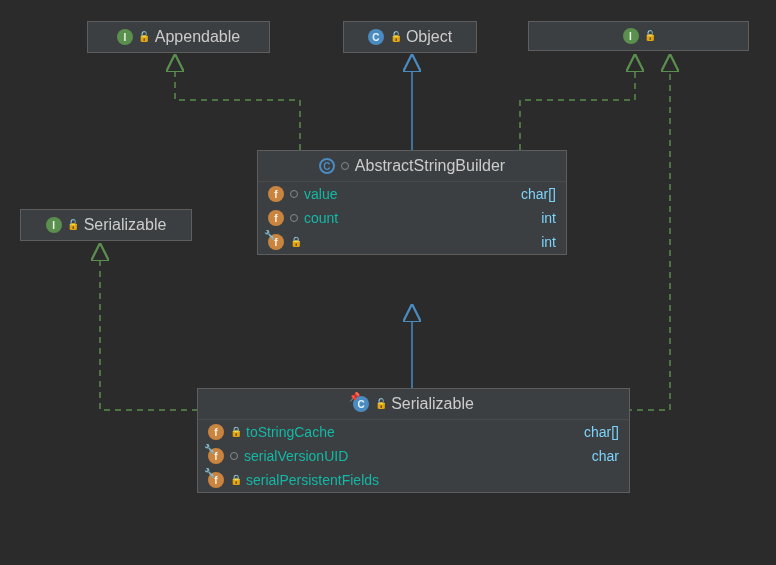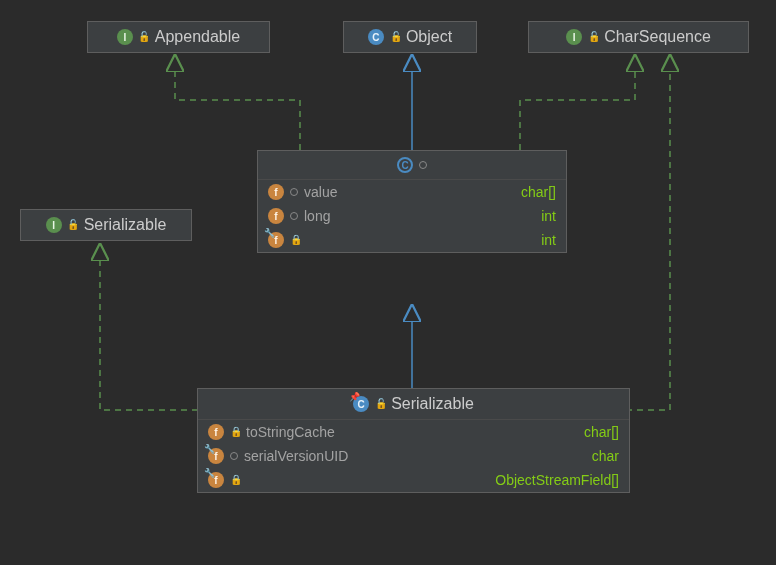--- a/index.html
+++ b/index.html
@@ -39,25 +39,25 @@
   .node.simple .title { border-bottom: none; }
   .node .fields { padding: 0; }
   .node .row {
     display: flex;
     align-items: center;
     padding: 4px 10px;
     gap: 6px;
   }
   .node .row .fname {
     flex: 0 0 auto;
-    color: #a3a3a3;
+    color: #14b8a6;
   }
   .node .row .spacer { flex: 1 1 auto; }
   .node .row .ftype {
-    color: #84cc16;
+    color: #7dd3fc;
     text-align: right;
     white-space: nowrap;
   }
   
   .pill {
     width: 16px; height: 16px;
     border-radius: 50%;
     display: inline-flex;
     align-items: center;
     justify-content: center;
@@ -145,49 +145,49 @@
     <span class="pill class">C</span>
     <span class="unlock">🔓</span>
     <span>Object</span>
   </div>
 </div>
 
 <div class="node simple" style="left:528px; top:21px; width:221px;">
   <div class="title">
     <span class="pill iface">I</span>
     <span class="unlock">🔓</span>
-    <span>CharSequence</span>
   </div>
 </div>
 
 <div class="node simple" style="left:20px; top:209px; width:172px;">
   <div class="title">
     <span class="pill iface">I</span>
     <span class="unlock">🔓</span>
     <span>Serializable</span>
   </div>
 </div>
 
 <div class="node" style="left:257px; top:150px; width:310px;">
   <div class="title">
     <span class="abs-ring">C</span>
     <span class="dot"></span>
+    <span>AbstractStringBuilder</span>
   </div>
   <div class="fields">
     <div class="row">
       <span class="pill field">f</span>
       <span class="dot"></span>
       <span class="fname">value</span>
       <span class="spacer"></span>
       <span class="ftype">char[]</span>
     </div>
     <div class="row">
       <span class="pill field">f</span>
       <span class="dot"></span>
-      <span class="fname">long</span>
+      <span class="fname">count</span>
       <span class="spacer"></span>
       <span class="ftype">int</span>
     </div>
     <div class="row">
       <span class="pill field"><span class="wrench">🔧</span>f</span>
       <span class="lock">🔒</span>
       <span class="spacer"></span>
       <span class="ftype">int</span>
     </div>
   </div>
@@ -210,17 +210,17 @@
     <div class="row">
       <span class="pill field"><span class="wrench">🔧</span>f</span>
       <span class="dot"></span>
       <span class="fname">serialVersionUID</span>
       <span class="spacer"></span>
       <span class="ftype">char</span>
     </div>
     <div class="row">
       <span class="pill field"><span class="wrench">🔧</span>f</span>
       <span class="lock">🔒</span>
-      <span class="spacer"></span>
-      <span class="ftype">ObjectStreamField[]</span>
+      <span class="fname">serialPersistentFields</span>
+      <span class="spacer"></span>
     </div>
   </div>
 </div>
 
 </body></html>

